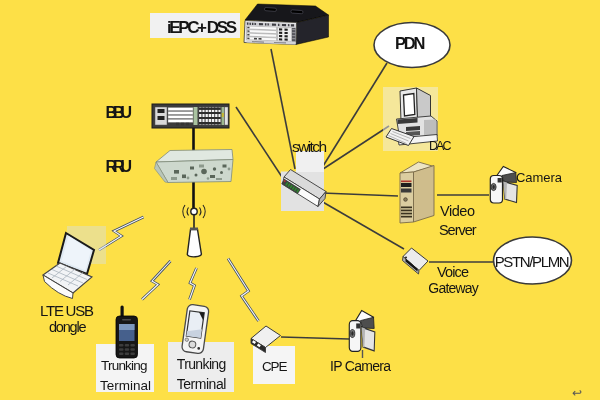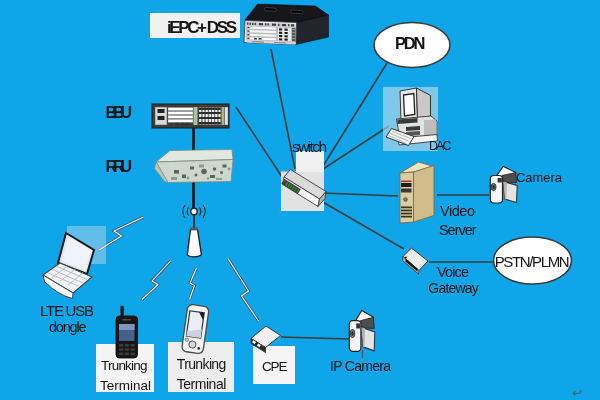--- a/index.html
+++ b/index.html
@@ -1,16 +1,16 @@
 <!DOCTYPE html>
 <html><head>
 <meta charset="utf-8">
 <style>
   html,body{margin:0;padding:0;background:#fff;}
-  #canvas{position:relative;width:600px;height:400px;background:#0ea5e9;overflow:hidden;
+  #canvas{position:relative;width:600px;height:400px;background:#fde047;overflow:hidden;
     font-family:"Liberation Sans", sans-serif;}
   svg{position:absolute;left:0;top:0;will-change:transform;}
 </style>
 </head>
 <body>
 <div id="canvas">
 <svg width="600" height="400" viewBox="0 0 600 400">
 
   <g stroke="#3c3c3c" stroke-width="1.6" fill="none">
     <line x1="271" y1="49" x2="295" y2="169"></line>

